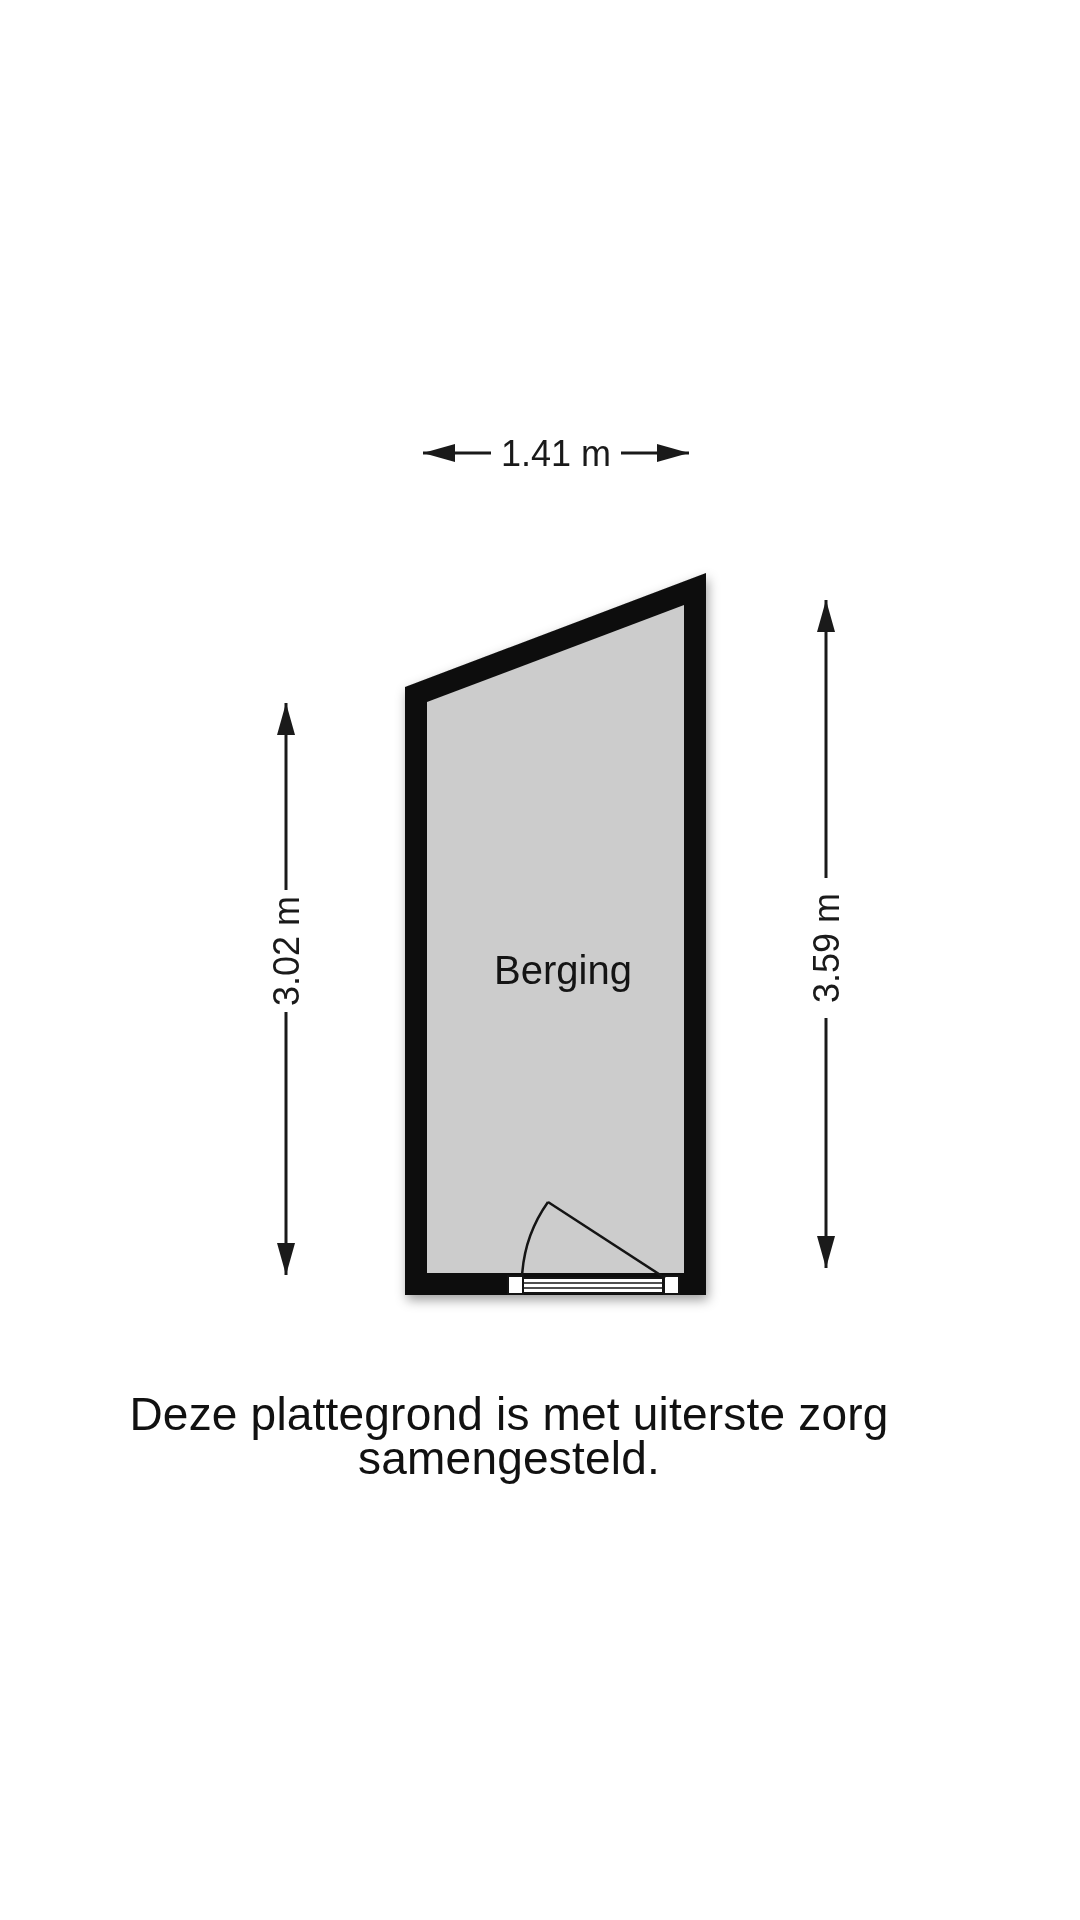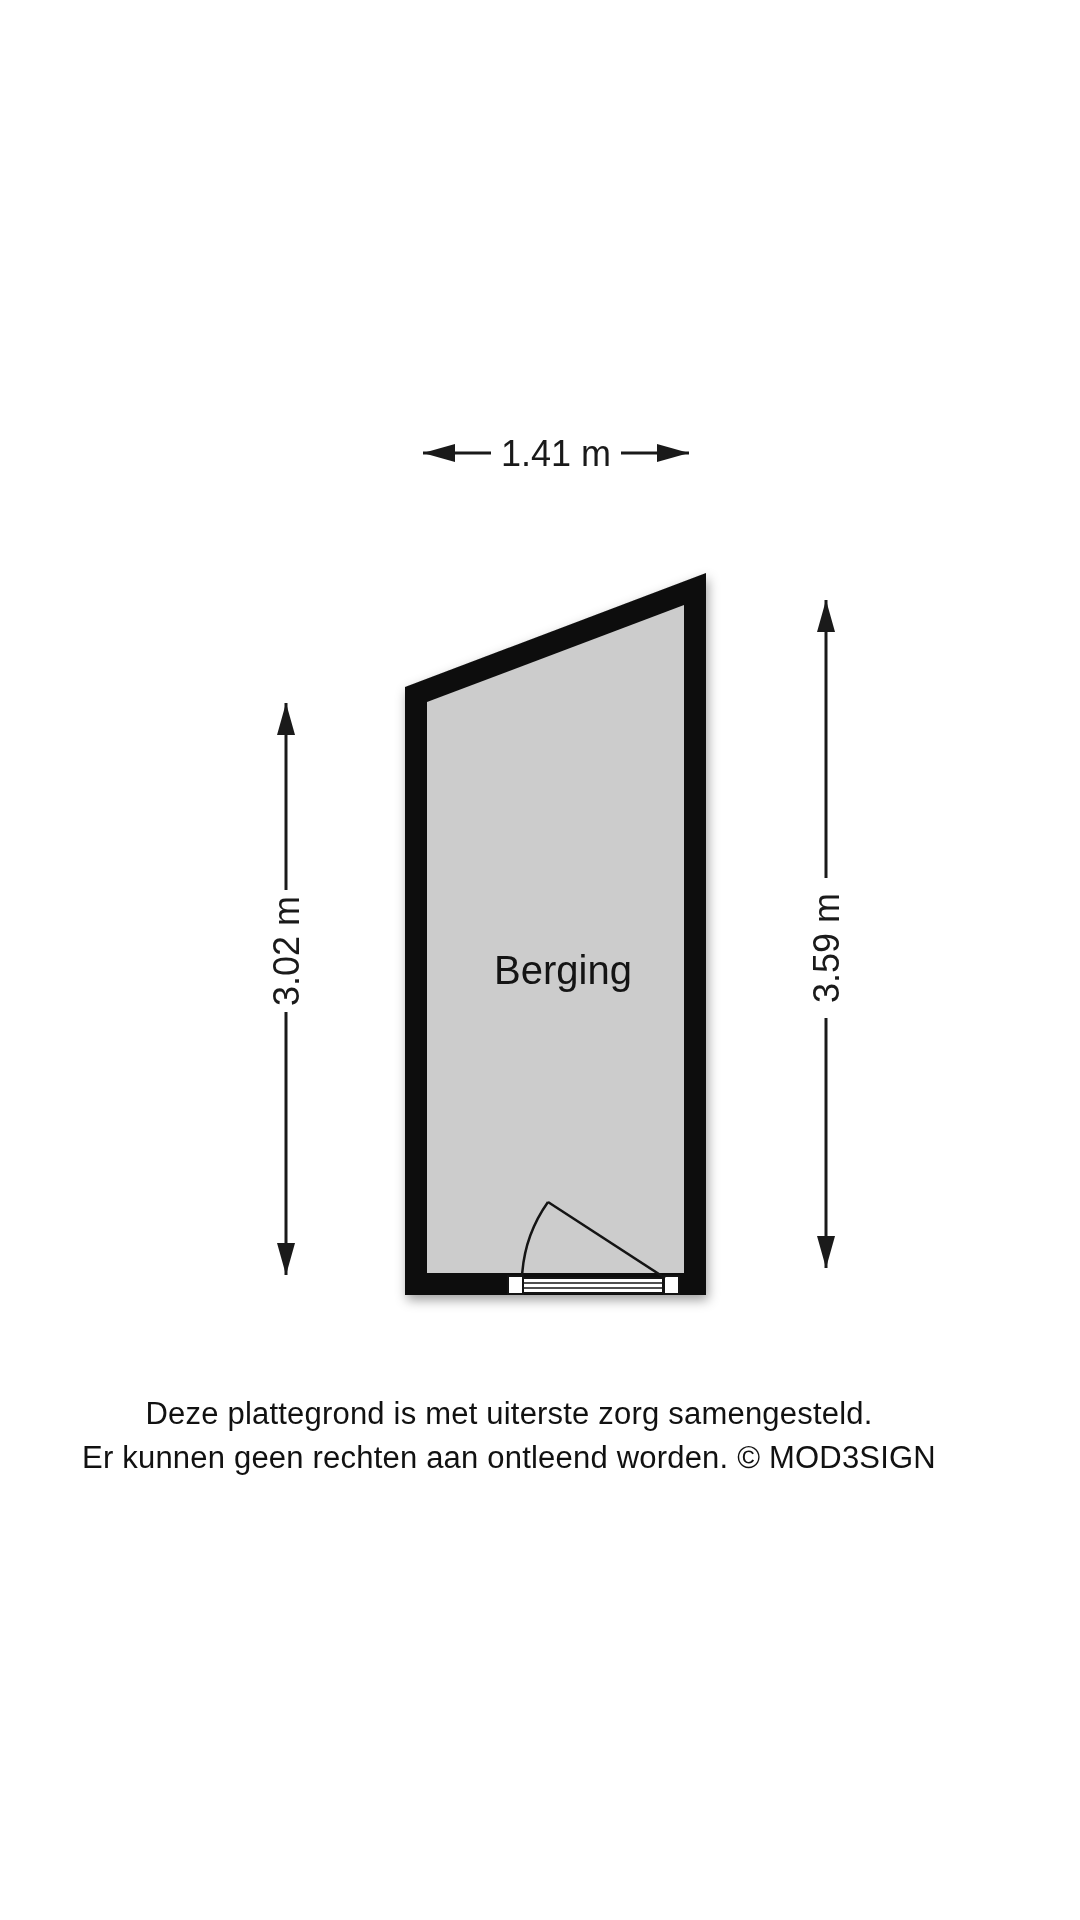--- a/index.html
+++ b/index.html
@@ -47,21 +47,21 @@
   .door-rect {
     stroke: #141414;
     stroke-width: 2;
   }
   .disclaimer {
     position: absolute;
     left: 0;
     top: 1392px;
     width: 932px;
     text-align: center;
-    font-size: 31px;
+    font-size: 46px;
     line-height: 44px;
     color: #111111;
     letter-spacing: 0.2px;
   }
 </style>
 </head>
 <body>
 
 <div class="page">
 
@@ -110,16 +110,15 @@
       <line class="dim-line" x1="783" y1="600" x2="783" y2="878"></line>
       <line class="dim-line" x1="783" y1="1018" x2="783" y2="1268"></line>
       <polygon class="arrowhead" points="783,600 774,632 792,632"></polygon>
       <polygon class="arrowhead" points="783,1268 774,1236 792,1236"></polygon>
       <text class="dim-label" transform="translate(796,948) rotate(-90)" text-anchor="middle">3.59 m</text>
     </g>
   </svg>
 
   <div class="disclaimer">
     <div>Deze plattegrond is met uiterste zorg samengesteld.</div>
-    <div>Er kunnen geen rechten aan ontleend worden. © MOD3SIGN</div>
   </div>
 
 </div>
 
 </body></html>

